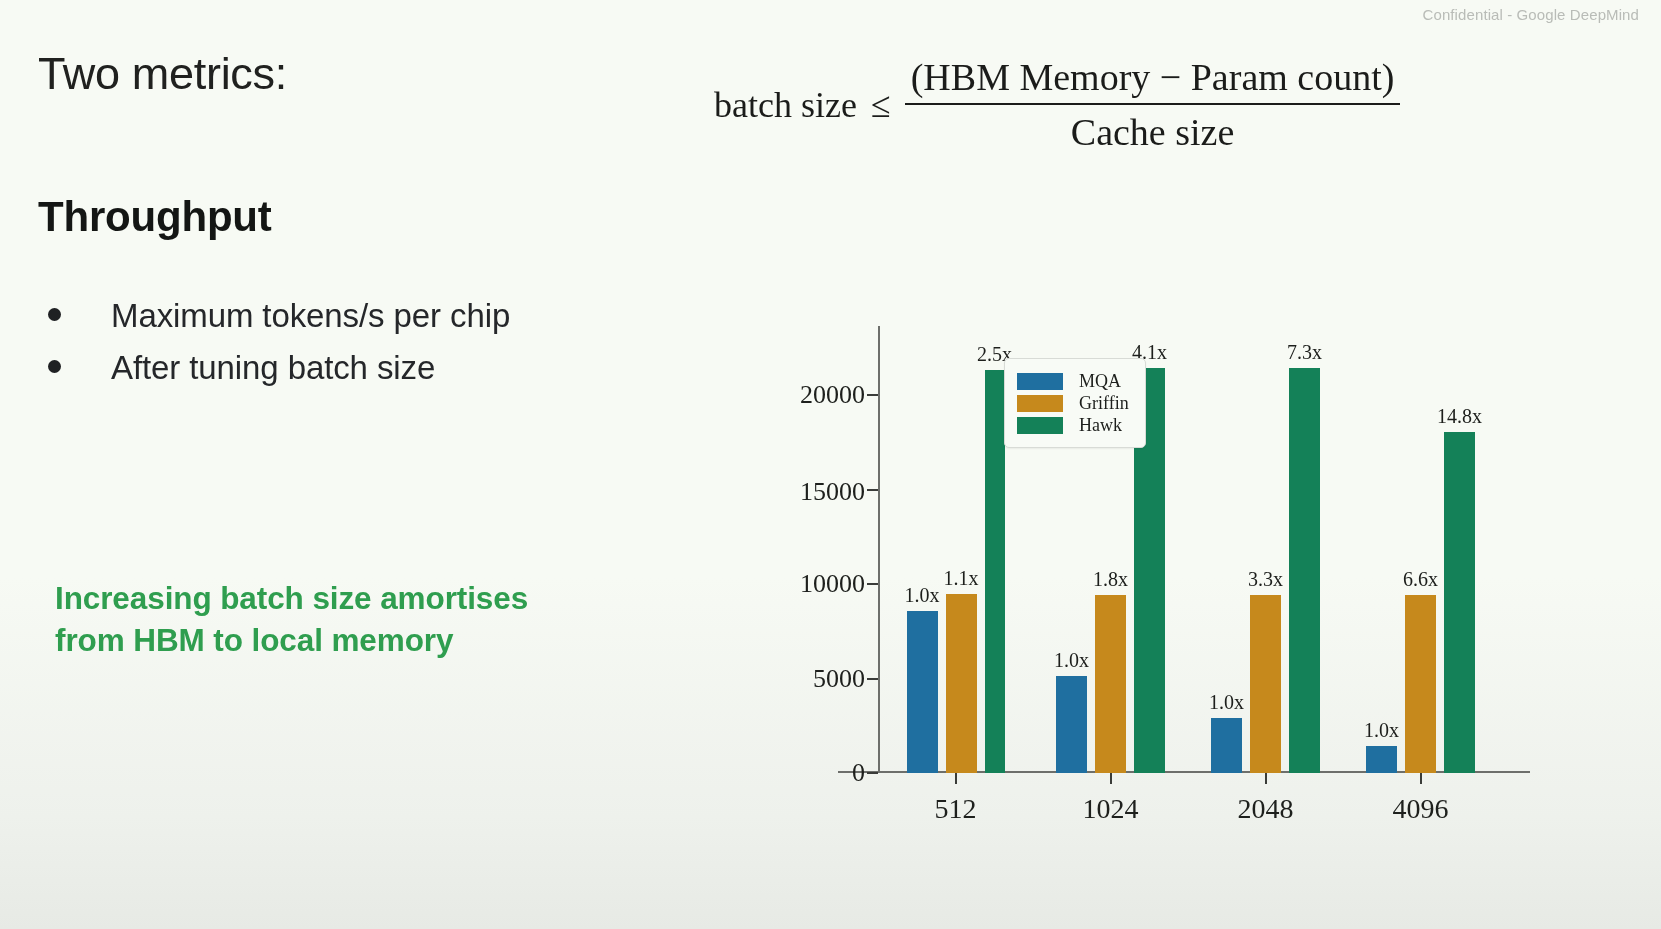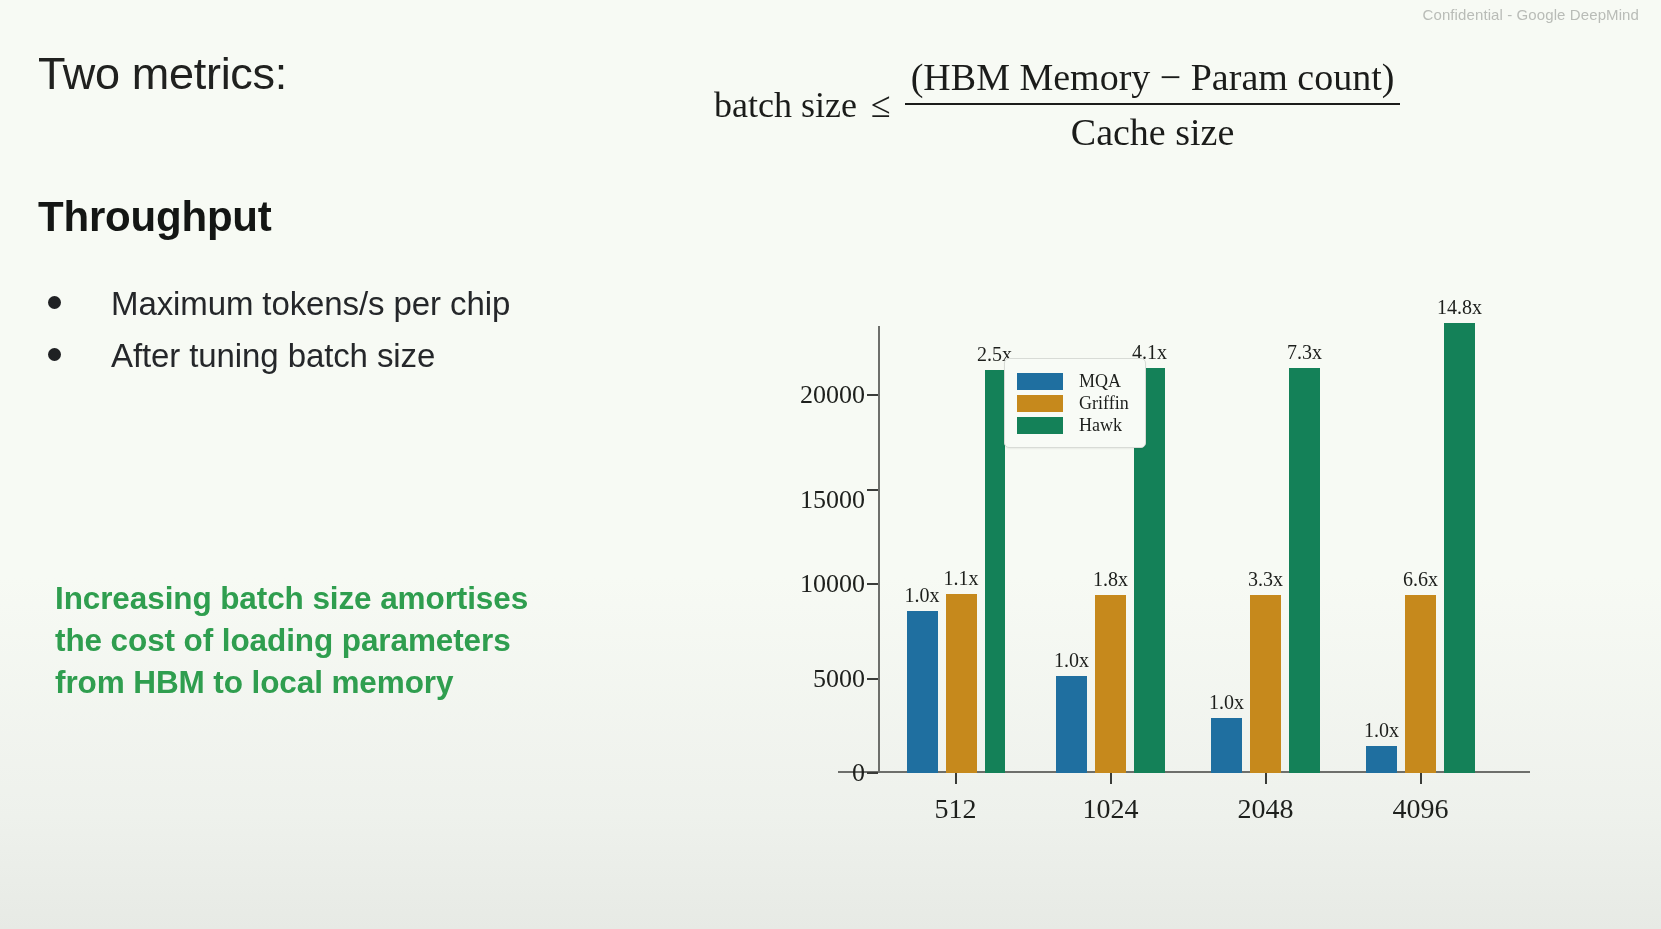--- a/index.html
+++ b/index.html
@@ -28,21 +28,21 @@
     position:absolute;left:38px;top:193px;
     font-size:42px;color:#141614;font-weight:700;letter-spacing:-.2px;
   }
   #bullets{
     position:absolute;left:48px;top:285px;
     list-style:none;margin:0;padding:0;
   }
   #bullets li{
     display:flex;align-items:baseline;
     font-size:33px;color:#25272a;font-weight:400;
-    margin-bottom:14px;letter-spacing:-.1px;
+    margin-bottom:14px;letter-spacing:-.1px;margin-top:12px;
   }
   #bullets li .dot{
     width:13px;height:13px;border-radius:50%;
     background:#1f2123;display:inline-block;
     margin-right:50px;flex:none;position:relative;top:-6px;
   }
   #callout{
     position:absolute;left:55px;top:578px;width:580px;
     font-size:31.5px;font-weight:700;line-height:1.33;
     color:#2f9e4f;letter-spacing:-.1px;
@@ -136,21 +136,20 @@
       <span>Maximum tokens/s per chip</span>
     </li>
     <li>
       <span class="dot"></span>
       <span>After tuning batch size</span>
     </li>
   </ul>
 
   <div id="callout">
     <div>Increasing batch size amortises</div>
-    <div>the cost of loading parameters</div>
     <div>from HBM to local memory</div>
   </div>
 
   <div id="formula">
     <span class="lhs">batch size</span>
     <span class="rel">≤</span>
     <span class="frac">
       <span class="num">(HBM Memory − Param count)</span>
       <span class="bar"></span>
       <span class="den">Cache size</span>
@@ -162,21 +161,21 @@
       <div id="yaxis-line"></div>
       <div id="xaxis-line"></div>
       <div id="yticks">
           <div class="ytick-mark" style="top: 425px;"></div>
           <div class="ytick-label" style="top: 425px;">0</div>
           <div class="ytick-mark" style="top: 330.556px;"></div>
           <div class="ytick-label" style="top: 330.556px;">5000</div>
           <div class="ytick-mark" style="top: 236.111px;"></div>
           <div class="ytick-label" style="top: 236.111px;">10000</div>
           <div class="ytick-mark" style="top: 141.667px;"></div>
-          <div class="ytick-label" style="top: 152px;">15000</div>
+          <div class="ytick-label" style="top: 144px;">15000</div>
           <div class="ytick-mark" style="top: 47.2222px;"></div>
           <div class="ytick-label" style="top: 47.2222px;">20000</div>
         </div>
       <div id="bars">
           <div class="group" style="left: 23px; width: 109px;">
             <div class="bar" style="width: 31px; height: 162.444px; background: rgb(31, 111, 160);">
               <span class="vlabel">1.0x</span>
             </div>
             <div class="bar" style="width: 31px; height: 179.444px; background: rgb(198, 137, 28); margin-left: 8px;">
               <span class="vlabel">1.1x</span>
@@ -207,21 +206,21 @@
               <span class="vlabel">7.3x</span>
             </div>
           </div>
           <div class="group" style="left: 488px; width: 109px;">
             <div class="bar" style="width: 31px; height: 27.3889px; background: rgb(31, 111, 160);">
               <span class="vlabel">1.0x</span>
             </div>
             <div class="bar" style="width: 31px; height: 178.5px; background: rgb(198, 137, 28); margin-left: 8px;">
               <span class="vlabel">6.6x</span>
             </div>
-            <div class="bar" style="width: 31px; height: 450px; background: rgb(20, 129, 88); margin-left: 8px;">
+            <div class="bar" style="width: 31px; height: 341px; background: rgb(20, 129, 88); margin-left: 8px;">
               <span class="vlabel">14.8x</span>
             </div>
           </div>
         </div>
       <div id="xticks">
           <div class="xtick-mark" style="left: 77.5px; bottom: -11px; position: absolute;"></div>
           <div class="xtick-label" style="left: 77.5px; top: 425px; position: absolute; margin-top: 20px;">512</div>
           <div class="xtick-mark" style="left: 232.5px; bottom: -11px; position: absolute;"></div>
           <div class="xtick-label" style="left: 232.5px; top: 425px; position: absolute; margin-top: 20px;">1024</div>
           <div class="xtick-mark" style="left: 387.5px; bottom: -11px; position: absolute;"></div>

